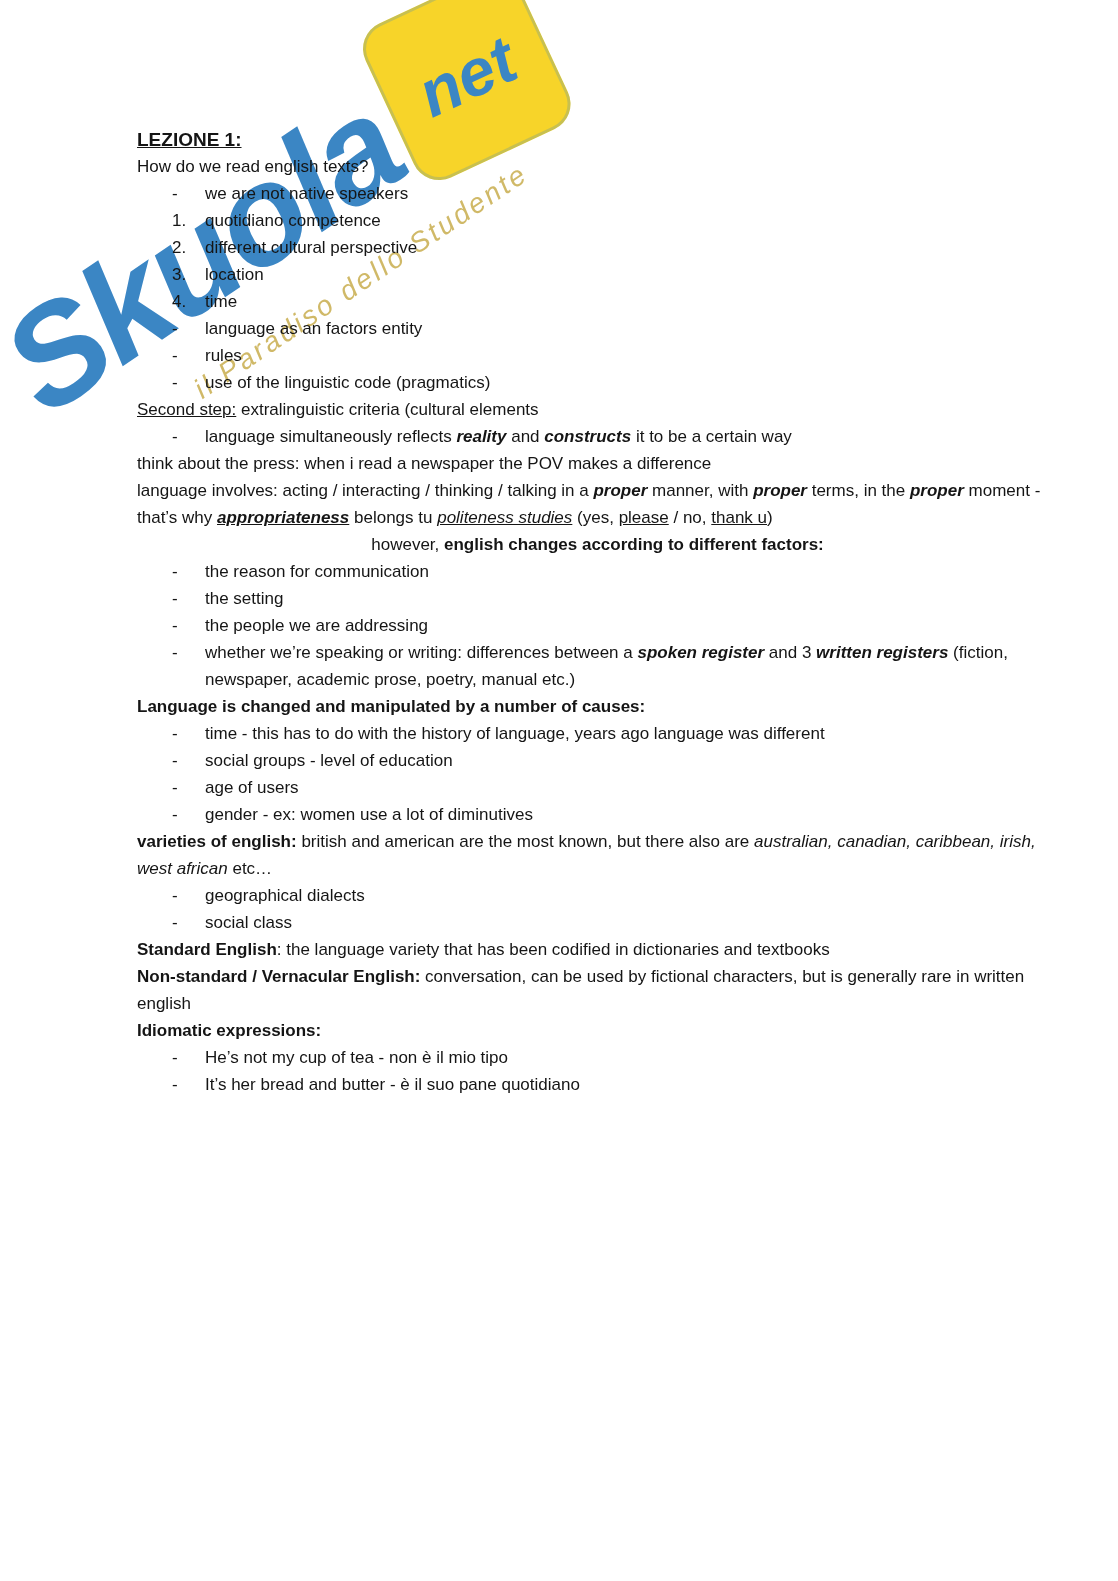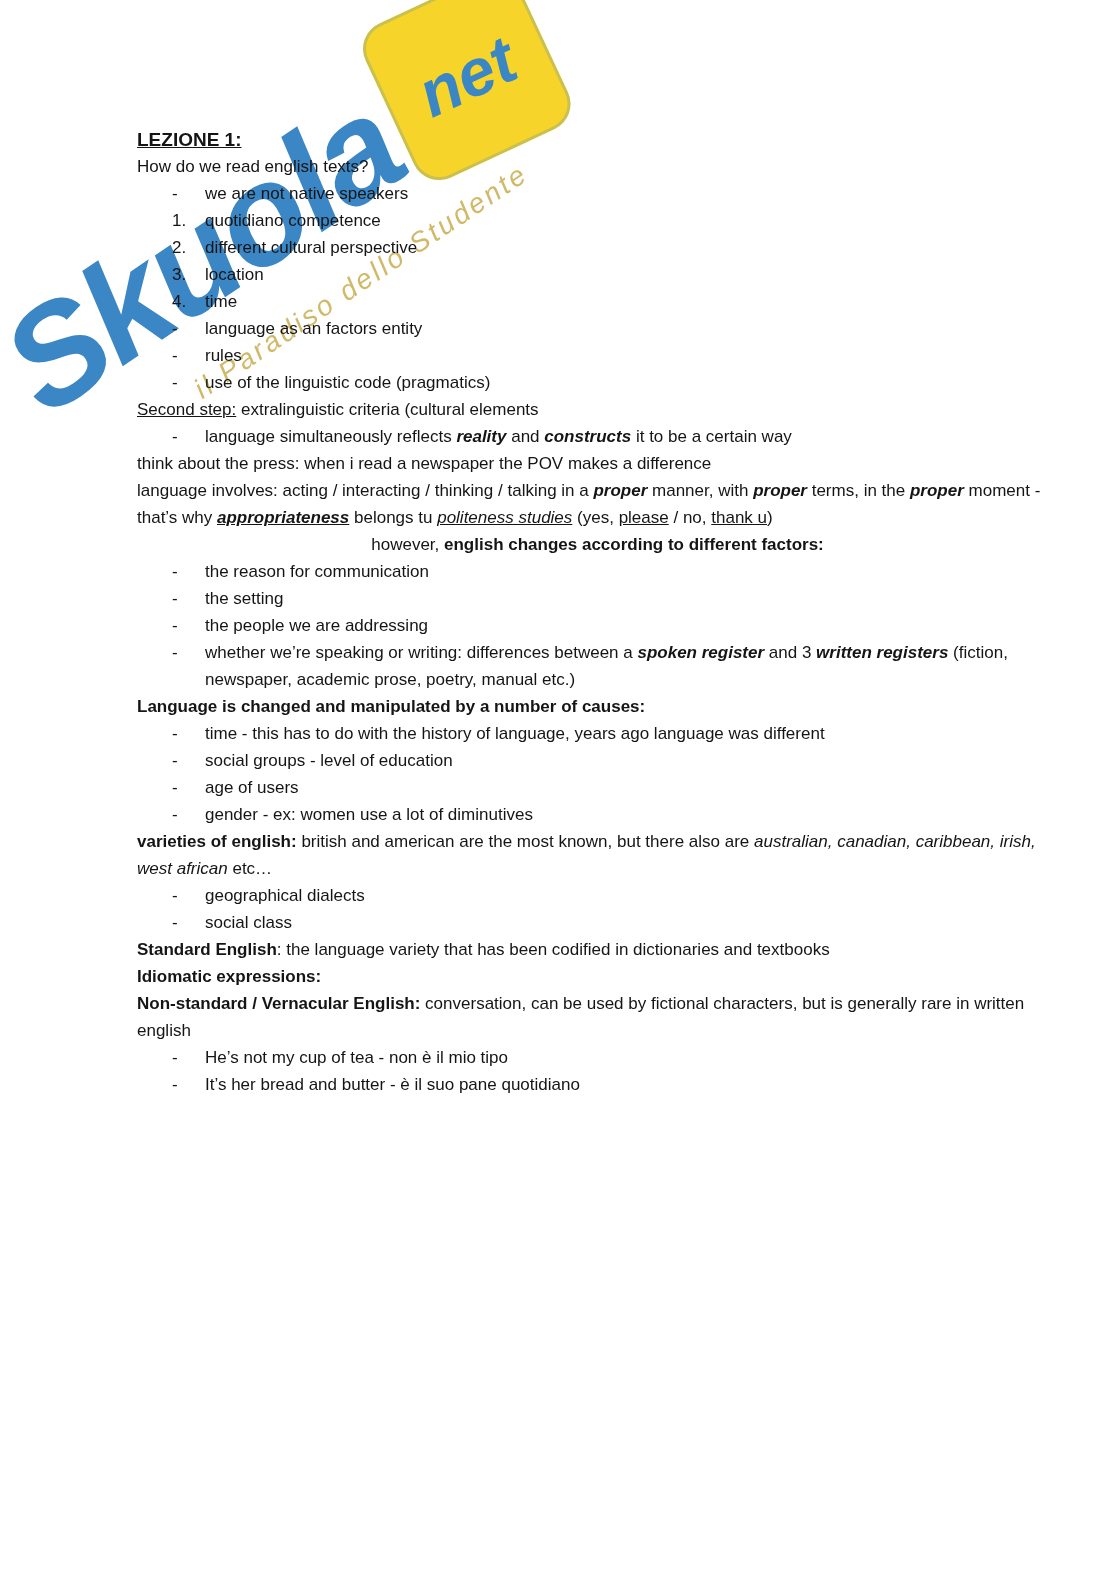--- a/index.html
+++ b/index.html
@@ -199,24 +199,24 @@
       <span class="marker">-</span>
       <span class="li-text">geographical dialects</span>
     </div>
     <div class="li">
       <span class="marker">-</span>
       <span class="li-text">social class</span>
     </div>
   </div>
 
   <p class="para gap1"><span class="b">Standard English</span><span>: the language variety that has been codified in dictionaries and textbooks</span></p>
+  <p class="para"><span class="b">Non-standard / Vernacular English:</span><span> conversation, can be used by fictional characters, but is generally rare in written english</span></p>
+
   <p class="para gap1 b">Idiomatic expressions:</p>
 
-  <p class="para"><span class="b">Non-standard / Vernacular English:</span><span> conversation, can be used by fictional characters, but is generally rare in written english</span></p>
-
   <div class="list">
     <div class="li">
       <span class="marker">-</span>
       <span class="li-text">He’s not my cup of tea - non è il mio tipo</span>
     </div>
     <div class="li">
       <span class="marker">-</span>
       <span class="li-text">It’s her bread and butter - è il suo pane quotidiano</span>
     </div>
   </div>

